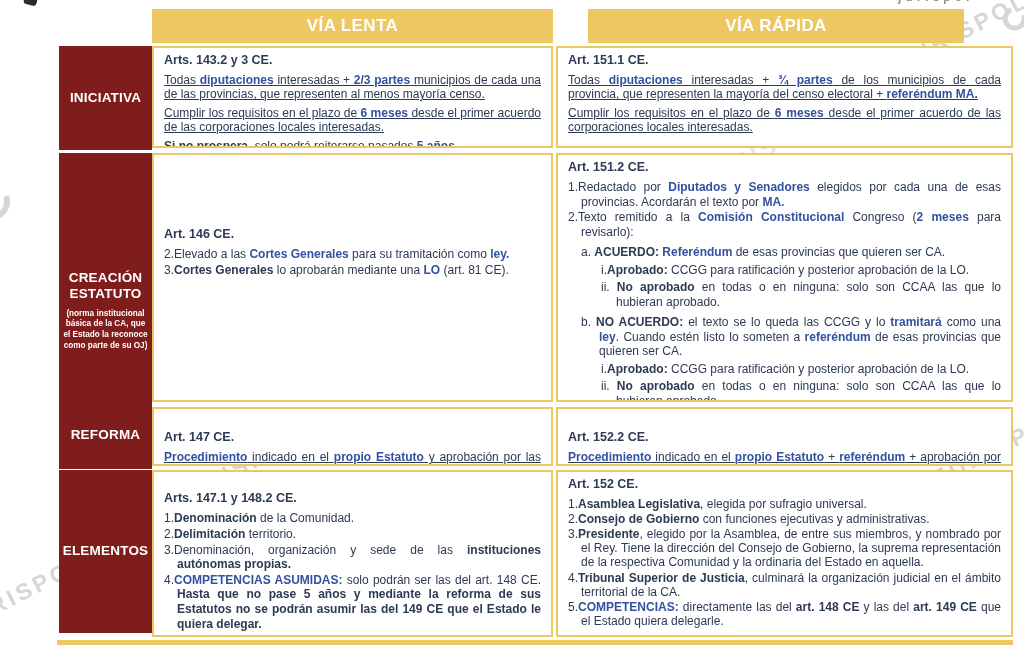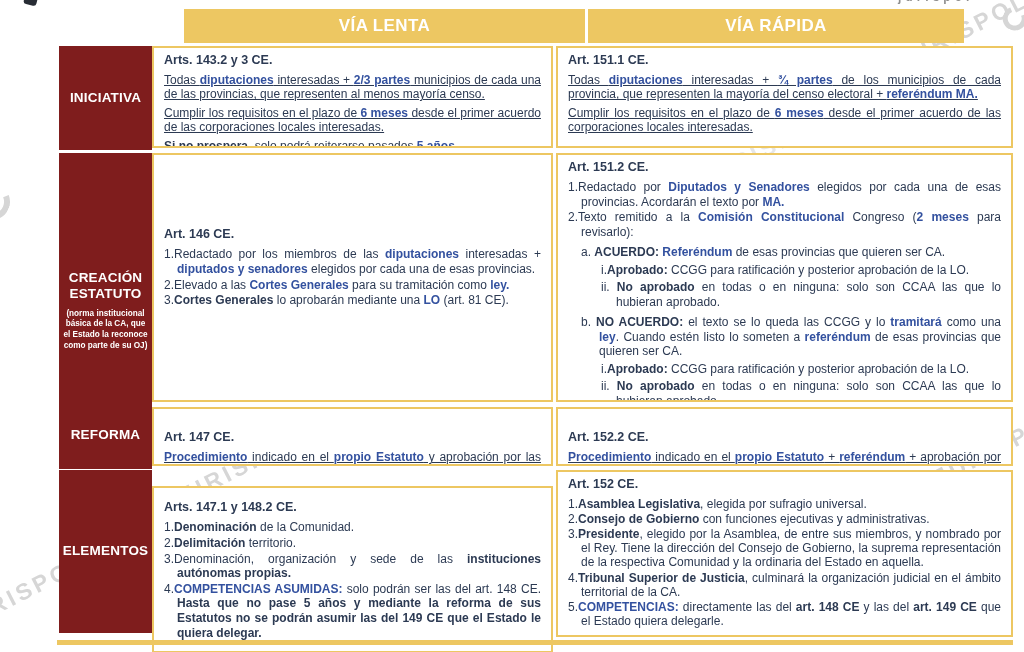--- a/index.html
+++ b/index.html
@@ -3,23 +3,23 @@
 <meta charset="utf-8">
 <style>
   html,body{margin:0;padding:0;}
   body{width:1024px;height:652px;background:#fff;overflow:hidden;
        font-family:"Liberation Sans","DejaVu Sans",sans-serif;position:relative;}
   #page{position:absolute;left:0;top:0;width:1024px;height:652px;overflow:hidden;}
 
   
   .colheader{position:absolute;top:9px;height:34px;background:#EDC762;color:#fff;
              font-weight:bold;font-size:17px;letter-spacing:.4px;
-             display:flex;align-items:center;justify-content:center;margin-left:32px;}
+             display:flex;align-items:center;justify-content:center;}
   #hdr-lenta{left:152px;width:401px;}
-  #hdr-rapida{left:556px;width:376px;}
+  #hdr-rapida{left:588px;width:376px;}
 
   
   .rowlabel{position:absolute;left:59px;width:93px;background:#7f1d1d;color:#fff;
             display:flex;flex-direction:column;align-items:center;justify-content:center;
             text-align:center;font-weight:bold;box-sizing:border-box;}
   .rowlabel .main{font-size:13.5px;letter-spacing:.2px;line-height:1.2;}
   .rowlabel .sub{font-size:8.2px;line-height:1.32;margin-top:6px;padding:0 3px;}
   #lab-r1{top:46px;height:104px;}
   #lab-r2{top:153px;height:316px;}
   #lab-r3{top:407px;height:57px;}
@@ -29,21 +29,21 @@
   .cell{position:absolute;background:#fff;border:2px solid #EDC762;box-sizing:border-box;
         color:#2C3A53;font-size:12px;line-height:1.22;padding:6px 10px;overflow:hidden;}
   .col-lenta{left:152px;width:401px;}
   .col-rapida{left:556px;width:457px;}
   .r1{top:46px;height:102px;padding-top:5px;line-height:1.2;}
   .r2{top:153px;height:249px;}
   .r3{top:407px;height:59px;padding-top:21px;}
   .r4{top:470px;height:167px;}
   .c-r2-lenta{padding-top:72px;}
   .c-r2-rapida{padding-top:5px;line-height:1.21;}
-  .c-r4-lenta{padding-top:12px;margin-top:16px;}
+  .c-r4-lenta{padding-top:19px;}
   .c-r4-rapida{padding-top:5px;line-height:1.18;}
 
   
   .blk{margin:0;}
   .blk.ttl{font-size:12.5px;font-weight:bold;margin-bottom:5px;text-align:left;}
   .blk.p{text-align:justify;margin-top:4px;text-decoration:underline;}
   .blk.l0{text-align:justify;padding-left:13px;text-indent:-13px;margin-top:1px;}
   .blk.l1{text-align:justify;padding-left:31px;text-indent:-18px;margin-top:6px;}
   .blk.l2{text-align:justify;padding-left:48px;text-indent:-15px;margin-top:3px;}
   .s-n{}
@@ -142,21 +142,20 @@
       <div class="blk p"><span class="s-b">Si no prospera</span><span class="s-n">, solo podrá reiterarse pasados </span><span class="s-u">5 años.</span></div>
     </div>
   <div class="cell col-rapida r1">
       <div class="blk ttl"><span class="s-b">Art. 151.1 CE.</span></div>
       <div class="blk p"><span class="s-n">Todas </span><span class="s-u">diputaciones</span><span class="s-n"> interesadas + </span><span class="s-u">¾ partes</span><span class="s-n"> de los municipios de cada provincia, que representen la mayoría del censo electoral + </span><span class="s-u">referéndum MA.</span></div>
       <div class="blk p"><span class="s-n">Cumplir los requisitos en el plazo de </span><span class="s-u">6 meses</span><span class="s-n"> desde el primer acuerdo de las corporaciones locales interesadas.</span></div>
     </div>
 
   <div class="cell col-lenta r2 c-r2-lenta">
       <div class="blk ttl"><span class="s-b">Art. 146 CE.</span></div>
-      <div class="blk l0"><span class="s-n">1.Redactado por los miembros de las </span><span class="s-u">diputaciones</span><span class="s-n"> interesadas + </span><span class="s-u">diputados y senadores</span><span class="s-n"> elegidos por cada una de esas provincias.</span></div>
       <div class="blk l0"><span class="s-n">2.Elevado a las </span><span class="s-u">Cortes Generales</span><span class="s-n"> para su tramitación como </span><span class="s-u">ley.</span></div>
       <div class="blk l0"><span class="s-n">3.</span><span class="s-b">Cortes Generales</span><span class="s-n"> lo aprobarán mediante una </span><span class="s-u">LO</span><span class="s-n"> (art. 81 CE).</span></div>
     </div>
   <div class="cell col-rapida r2 c-r2-rapida">
       <div class="blk ttl"><span class="s-b">Art. 151.2 CE.</span></div>
       <div class="blk l0"><span class="s-n">1.Redactado por </span><span class="s-u">Diputados y Senadores</span><span class="s-n"> elegidos por cada una de esas provincias. Acordarán el texto por </span><span class="s-u">MA.</span></div>
       <div class="blk l0"><span class="s-n">2.Texto remitido a la </span><span class="s-u">Comisión Constitucional</span><span class="s-n"> Congreso (</span><span class="s-u">2 meses</span><span class="s-n"> para revisarlo):</span></div>
       <div class="blk l1"><span class="s-n">a. </span><span class="s-b">ACUERDO: </span><span class="s-u">Referéndum</span><span class="s-n"> de esas provincias que quieren ser CA.</span></div>
       <div class="blk l2"><span class="s-n">i.</span><span class="s-b">Aprobado:</span><span class="s-n"> CCGG para ratificación y posterior aprobación de la LO.</span></div>
       <div class="blk l2"><span class="s-n">ii. </span><span class="s-b">No aprobado</span><span class="s-n"> en todas o en ninguna: solo son CCAA las que lo hubieran aprobado.</span></div>

